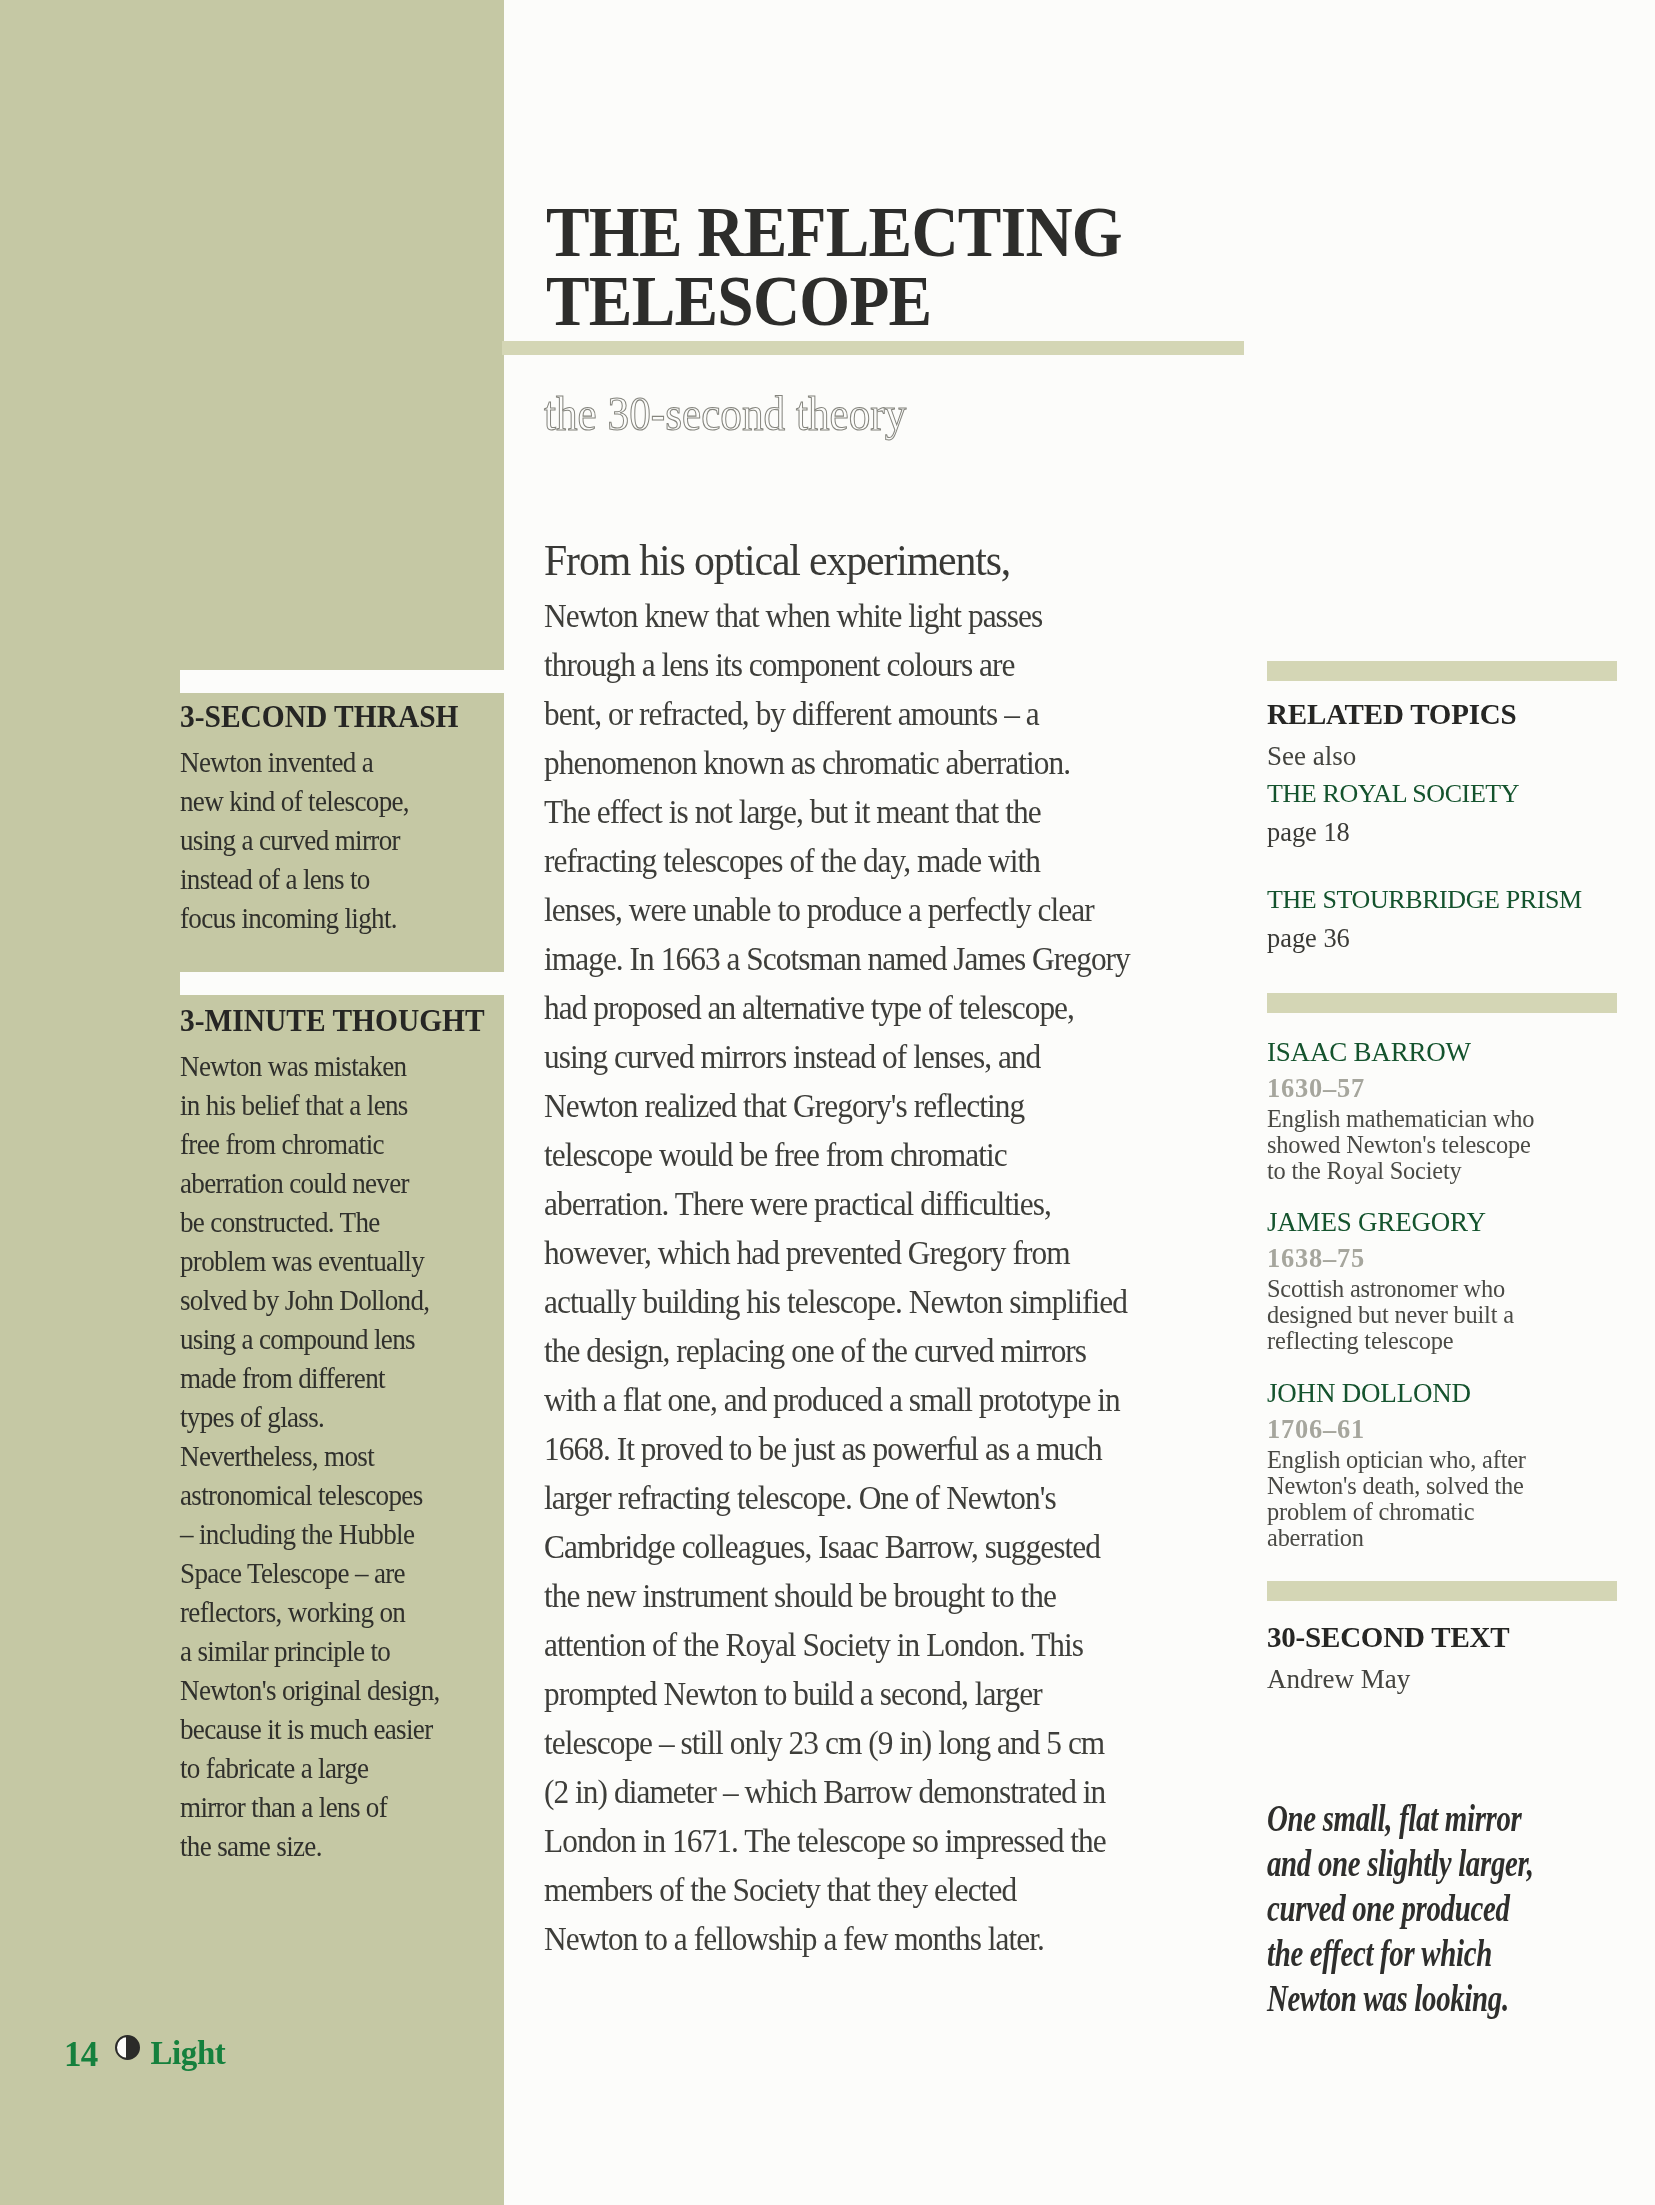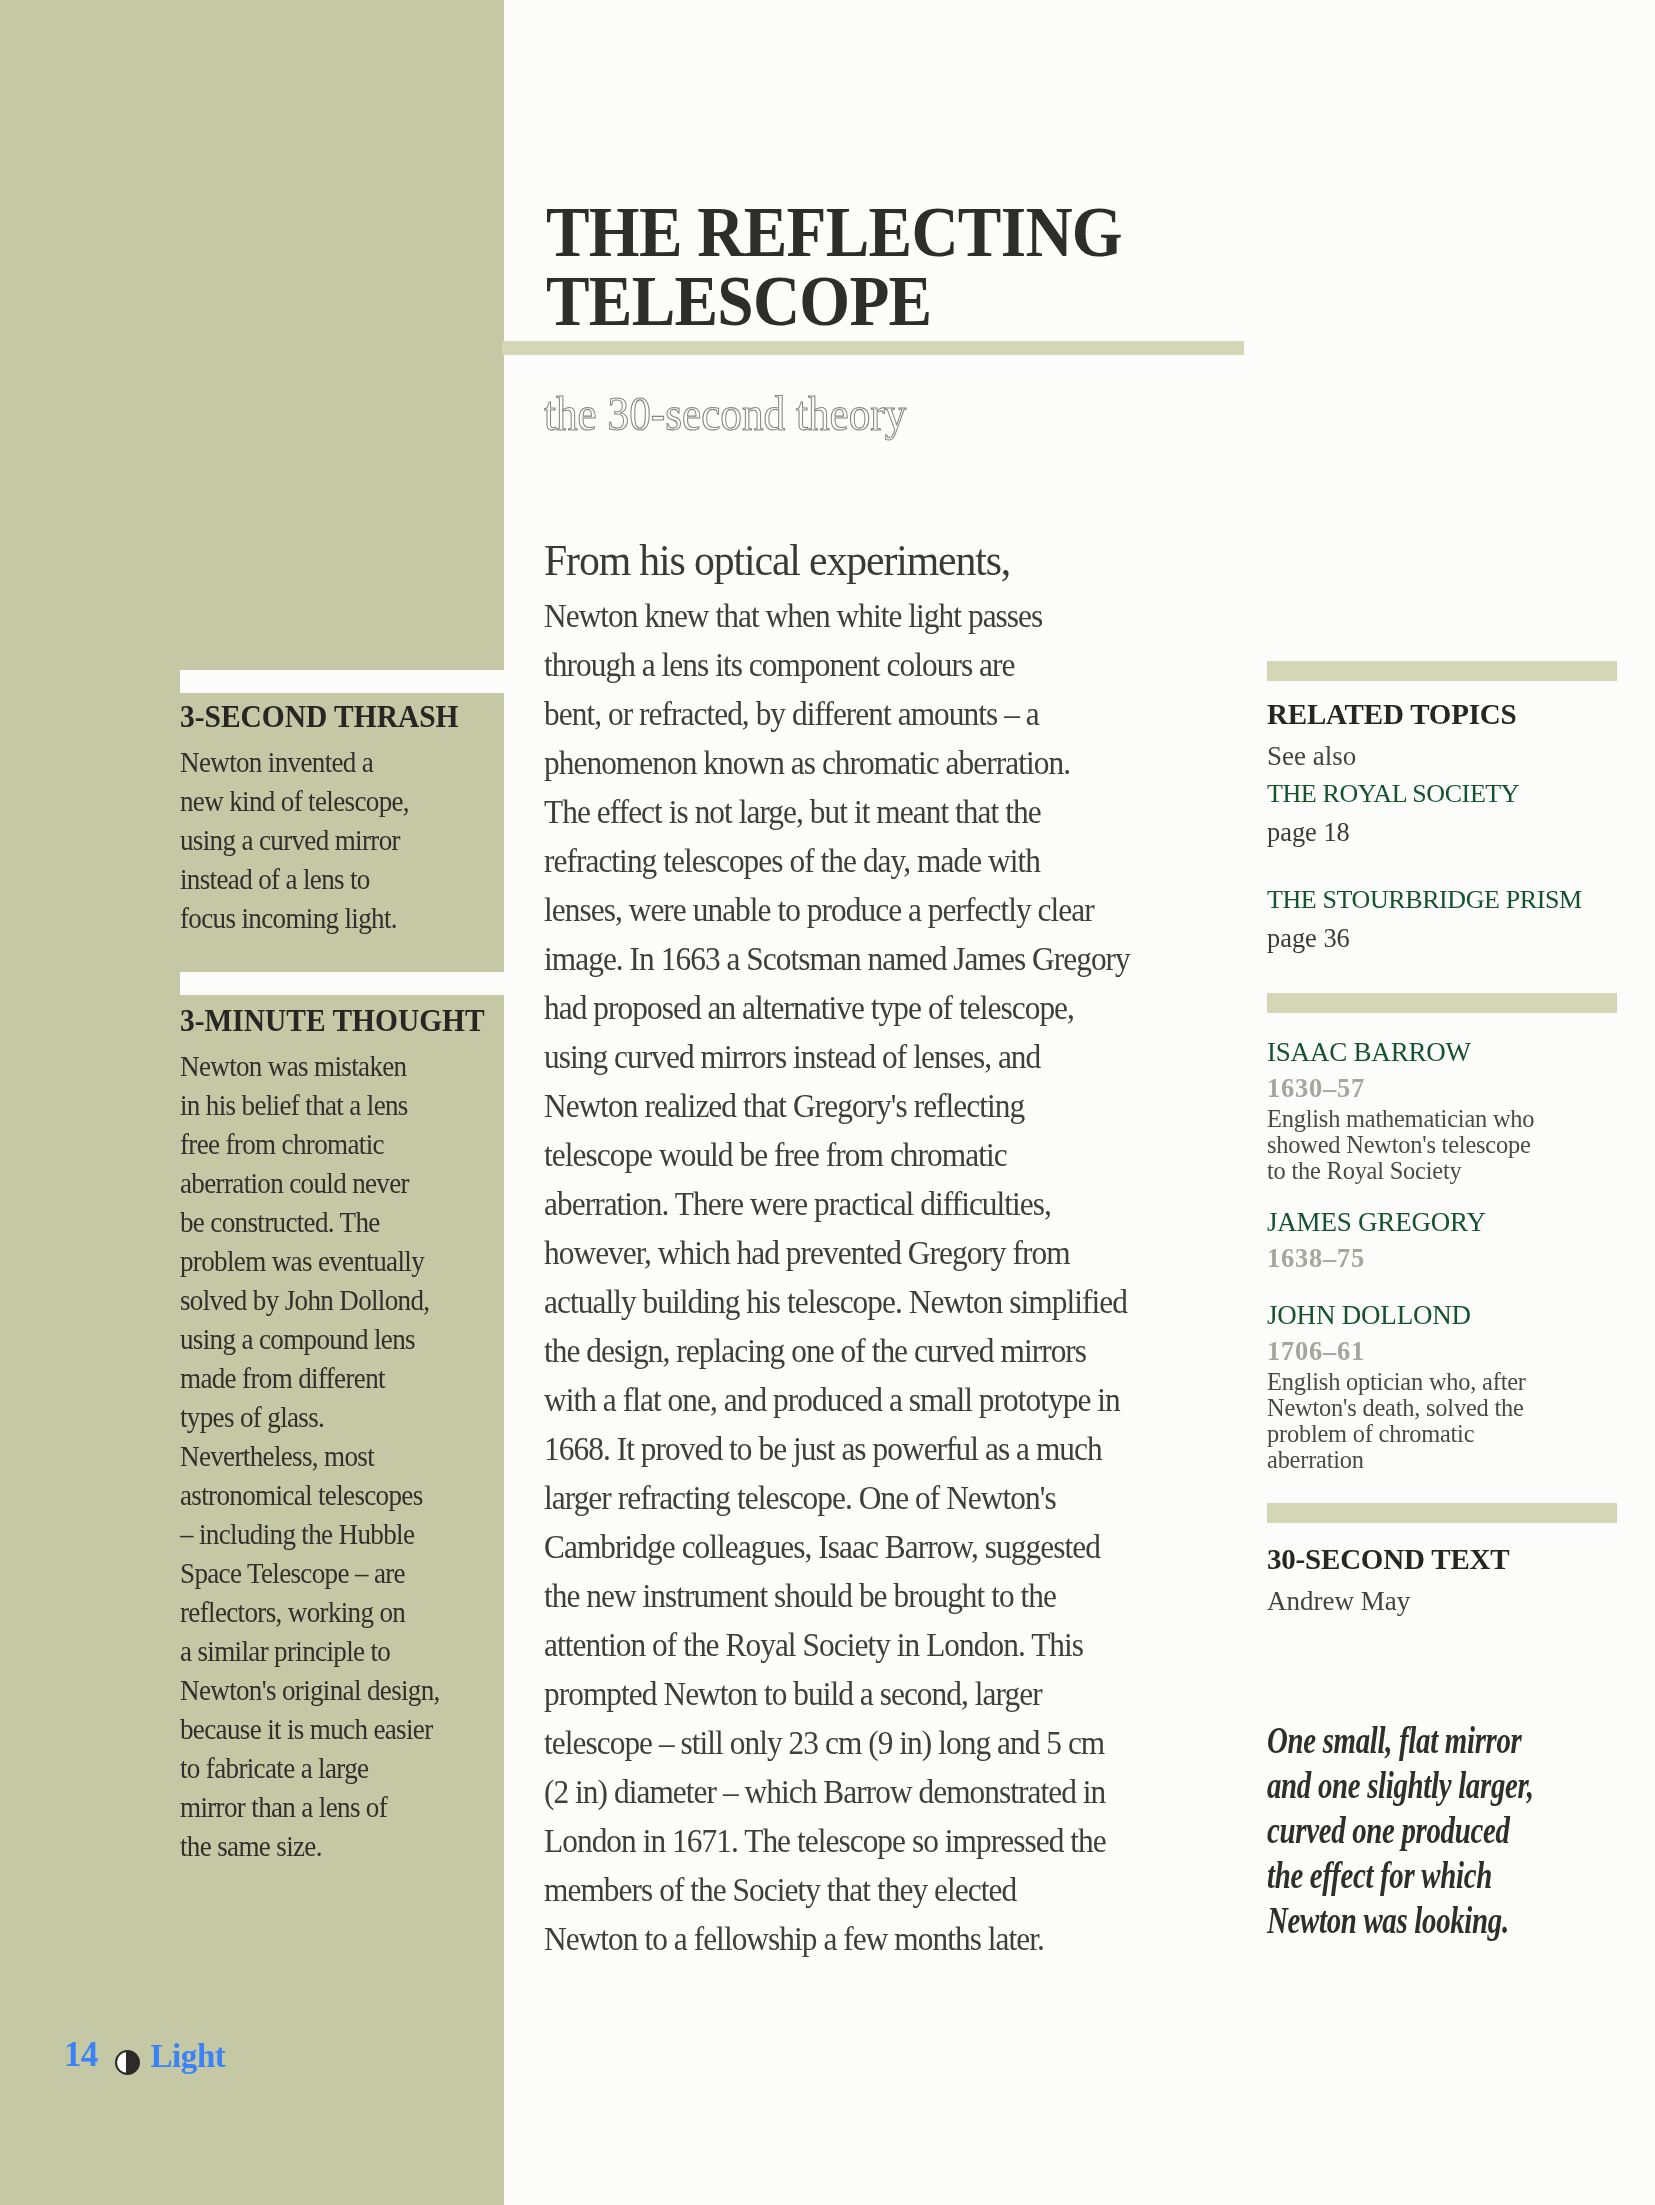--- a/index.html
+++ b/index.html
@@ -37,21 +37,21 @@
   .body-text{font-size:33px;line-height:49px;letter-spacing:-1px;color:#3e3e3a;white-space:pre-line;}
 
   
   .side-block{position:absolute;left:180px;width:341px;transform:scaleX(0.95);transform-origin:left top;}
   #thrash{top:699px;}
   #thought{top:1003px;}
   .side-head{font-size:31px;font-weight:bold;letter-spacing:0;color:#262624;margin:0 0 8.3px 0;}
   .side-body{font-size:28.5px;line-height:39px;letter-spacing:-0.7px;color:#30302c;white-space:pre-line;}
 
   
-  .footer{position:absolute;left:64px;top:2035px;display:flex;align-items:flex-end;color:#3b82f6;}
+  .footer{position:absolute;left:64px;top:2035px;display:flex;align-items:flex-start;color:#15803d;}
   .page-num{font-size:35px;font-weight:bold;letter-spacing:-0.8px;}
   .moon{width:25px;height:25px;border-radius:50%;margin:0 10px 0 18px;box-sizing:border-box;
         border:2.5px solid #2b2b29;
         background:linear-gradient(90deg,#fcfcfa 0 42%,#2b2b29 42% 100%);}
   .section-label{font-size:33px;font-weight:bold;letter-spacing:-0.4px;}
 
   
   .right-col{position:absolute;left:1267px;top:661px;width:350px;color:#3f3f3b;}
   .rband{height:20px;background:#d4d6b5;}
   #rband1{margin-bottom:16.5px;}
@@ -179,20 +179,23 @@
     <div class="bio">
       <div class="bio-name">ISAAC BARROW</div>
       <div class="bio-dates">1630–57</div>
       <div class="bio-desc">English mathematician who
 showed Newton's telescope
 to the Royal Society</div>
     </div>
     <div class="bio">
       <div class="bio-name">JAMES GREGORY</div>
       <div class="bio-dates">1638–75</div>
+      <div class="bio-desc">Scottish astronomer who
+designed but never built a
+reflecting telescope</div>
     </div>
     <div class="bio">
       <div class="bio-name">JOHN DOLLOND</div>
       <div class="bio-dates">1706–61</div>
       <div class="bio-desc">English optician who, after
 Newton's death, solved the
 problem of chromatic
 aberration</div>
     </div>
 

